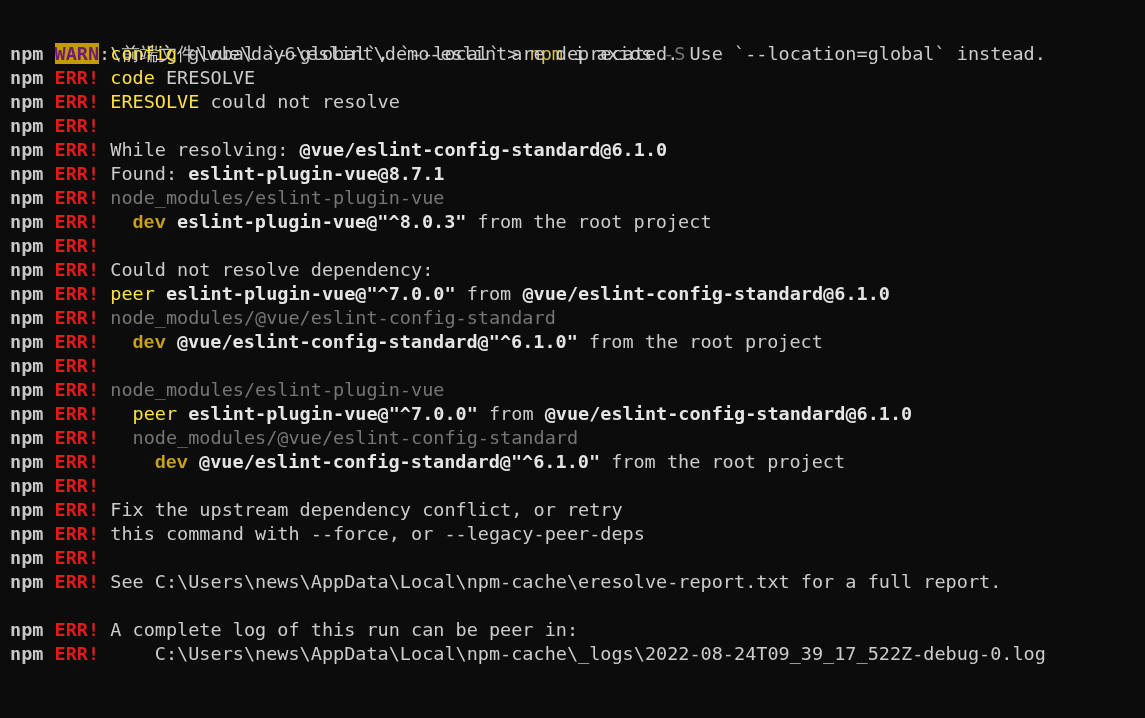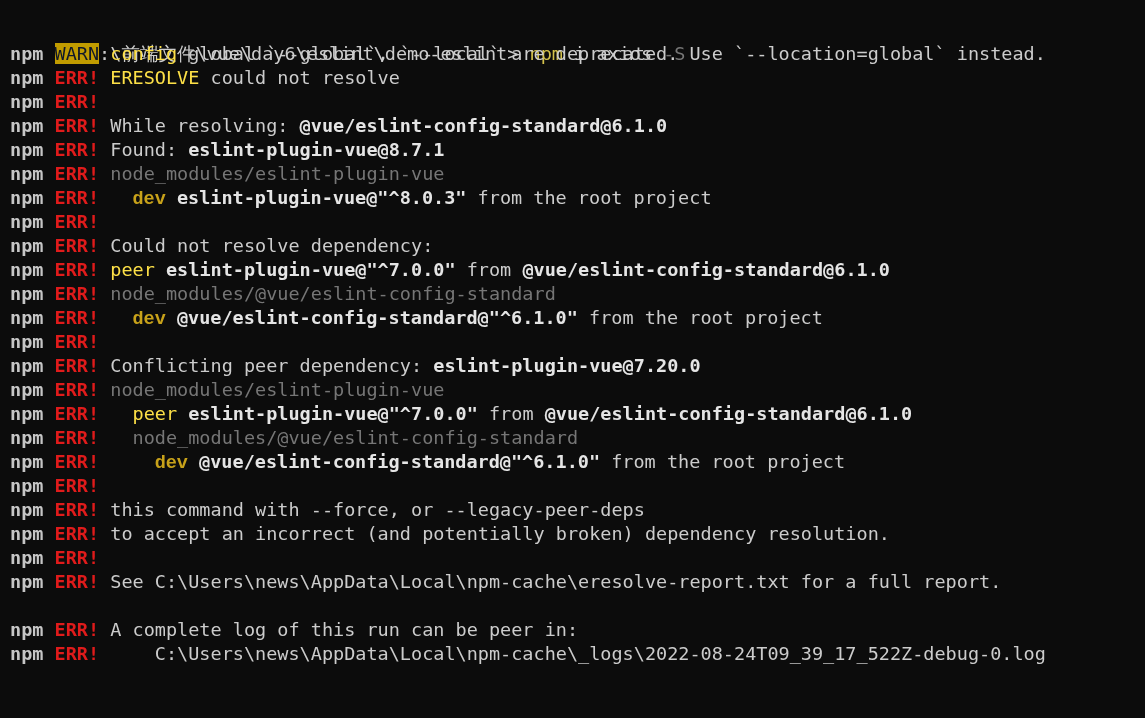--- a/index.html
+++ b/index.html
@@ -35,22 +35,22 @@
   
   .c-white   { color: #cccccc; }
   .c-dim     { color: #767676; }
   .c-red     { color: #e01b1b; font-weight: bold; }
   .c-magenta { color: #fde047; }
   .c-yellow  { color: #c8a21a; font-weight: bold; font-family: Liberation Mono, monospace; }
   .c-npm     { color: #c6c6c6; font-weight: bold; }
   .c-cmdyellow { color: #d3c14b; }
   .hl-warn {
     background: #c19c00;
-    color: #0f172a;
-    font-weight: normal;
+    color: #701a75;
+    font-weight: bold;
   }
   .bold { font-weight: bold; color: #e5e5e5; }
 
   #watermark {
     position: absolute;
     left: 978px;
     top: 722px;
     font-size: 15px;
     color: #b9b9b9;
     opacity: 0.85;
@@ -63,40 +63,40 @@
 <body>
 
 <div id="terminal">
 
   <div class="line">
     <span class="c-white">PS </span><span class="c-white cjk-mix">D:\前端文件\vue\day6\eslint\demo-eslint</span><span class="c-white">&gt; </span><span class="c-cmdyellow">npm</span><span class="c-white"> i axios </span><span class="c-dim">-S</span>
   </div>
 
   <div id="output">
       <div class="line"><span class="c-npm">npm </span><span class="hl-warn">WARN</span><span class="c-magenta"> config</span><span class="c-white"> global `--global`, `--local` are deprecated. Use `--location=global` instead.</span></div>
+      <div class="line"><span class="c-npm">npm </span><span class="c-red">ERR!</span><span class="c-magenta"> code</span><span class="c-white"> ERESOLVE</span></div>
       <div class="line"><span class="c-npm">npm </span><span class="c-red">ERR!</span><span class="c-magenta"> ERESOLVE</span><span class="c-white"> could not resolve</span></div>
       <div class="line"><span class="c-npm">npm </span><span class="c-red">ERR!</span></div>
       <div class="line"><span class="c-npm">npm </span><span class="c-red">ERR!</span><span class="c-white"> While resolving: </span><span class="bold">@vue/eslint-config-standard@6.1.0</span></div>
       <div class="line"><span class="c-npm">npm </span><span class="c-red">ERR!</span><span class="c-white"> Found: </span><span class="bold">eslint-plugin-vue@8.7.1</span></div>
       <div class="line"><span class="c-npm">npm </span><span class="c-red">ERR!</span><span class="c-dim"> node_modules/eslint-plugin-vue</span></div>
       <div class="line"><span class="c-npm">npm </span><span class="c-red">ERR!</span><span class="c-yellow">   dev</span><span class="c-white"> </span><span class="bold">eslint-plugin-vue@"^8.0.3"</span><span class="c-white"> from the root project</span></div>
       <div class="line"><span class="c-npm">npm </span><span class="c-red">ERR!</span></div>
       <div class="line"><span class="c-npm">npm </span><span class="c-red">ERR!</span><span class="c-white"> Could not resolve dependency:</span></div>
       <div class="line"><span class="c-npm">npm </span><span class="c-red">ERR!</span><span class="c-magenta"> peer</span><span class="c-white"> </span><span class="bold">eslint-plugin-vue@"^7.0.0"</span><span class="c-white"> from </span><span class="bold">@vue/eslint-config-standard@6.1.0</span></div>
       <div class="line"><span class="c-npm">npm </span><span class="c-red">ERR!</span><span class="c-dim"> node_modules/@vue/eslint-config-standard</span></div>
       <div class="line"><span class="c-npm">npm </span><span class="c-red">ERR!</span><span class="c-yellow">   dev</span><span class="c-white"> </span><span class="bold">@vue/eslint-config-standard@"^6.1.0"</span><span class="c-white"> from the root project</span></div>
       <div class="line"><span class="c-npm">npm </span><span class="c-red">ERR!</span></div>
-      <div class="line"><span class="c-npm">npm </span><span class="c-red">ERR!</span><span class="c-white"> Conflicting peer dependency: </span><span class="bold">eslint-plugin-vue@7.20.0</span></div>
       <div class="line"><span class="c-npm">npm </span><span class="c-red">ERR!</span><span class="c-dim"> node_modules/eslint-plugin-vue</span></div>
       <div class="line"><span class="c-npm">npm </span><span class="c-red">ERR!</span><span class="c-magenta">   peer</span><span class="c-white"> </span><span class="bold">eslint-plugin-vue@"^7.0.0"</span><span class="c-white"> from </span><span class="bold">@vue/eslint-config-standard@6.1.0</span></div>
       <div class="line"><span class="c-npm">npm </span><span class="c-red">ERR!</span><span class="c-dim">   node_modules/@vue/eslint-config-standard</span></div>
       <div class="line"><span class="c-npm">npm </span><span class="c-red">ERR!</span><span class="c-yellow">     dev</span><span class="c-white"> </span><span class="bold">@vue/eslint-config-standard@"^6.1.0"</span><span class="c-white"> from the root project</span></div>
       <div class="line"><span class="c-npm">npm </span><span class="c-red">ERR!</span></div>
+      <div class="line"><span class="c-npm">npm </span><span class="c-red">ERR!</span><span class="c-white"> Fix the upstream dependency conflict, or retry</span></div>
       <div class="line"><span class="c-npm">npm </span><span class="c-red">ERR!</span><span class="c-white"> this command with --force, or --legacy-peer-deps</span></div>
-      <div class="line"><span class="c-npm">npm </span><span class="c-red">ERR!</span><span class="c-white"> to accept an incorrect (and potentially broken) dependency resolution.</span></div>
       <div class="line"><span class="c-npm">npm </span><span class="c-red">ERR!</span></div>
       <div class="line"><span class="c-npm">npm </span><span class="c-red">ERR!</span><span class="c-white"> See C:\Users\news\AppData\Local\npm-cache\eresolve-report.txt for a full report.</span></div>
       <div class="line">&nbsp;</div>
       <div class="line"><span class="c-npm">npm </span><span class="c-red">ERR!</span><span class="c-white"> A complete log of this run can be peer in:</span></div>
       <div class="line"><span class="c-npm">npm </span><span class="c-red">ERR!</span><span class="c-white">     C:\Users\news\AppData\Local\npm-cache\_logs\2022-08-24T09_39_17_522Z-debug-0.log</span></div>
     </div>
 
   <div id="watermark">CSDN @风之子1918</div>
 </div>
 

